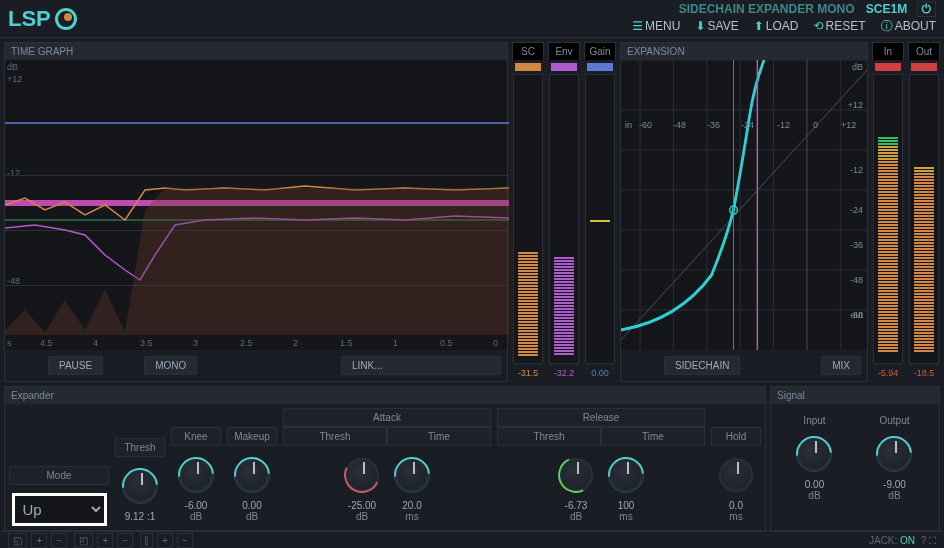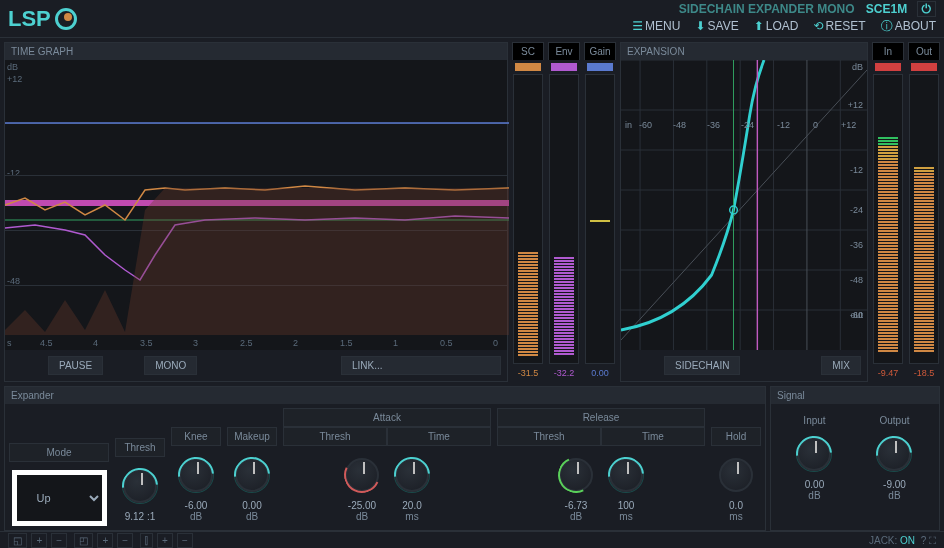--- a/index.html
+++ b/index.html
@@ -59,21 +59,21 @@
 .knobholder { display: flex; }
 .knob-unit { display: flex; flex-direction: column; align-items: center; padding: 4px 8px; }
 .knob { width: 34px; height: 34px; border-radius: 50%; background: radial-gradient(circle at 40% 35%, #2a3038, #1a1d24); border: 2px solid #2a3038; position: relative; margin: 8px 0; }
 .knob::after { content: ''; position: absolute; width: 2px; height: 12px; background: #c0c0c0; left: 16px; top: 2px; transform-origin: 1px 15px; }
 .knob.teal { box-shadow: 0 0 0 1px #1a4a4a; }
 .knob.teal::before { content: ''; position: absolute; top: -3px; left: -3px; right: -3px; bottom: -3px; border-radius: 50%; border: 2px solid #4dd0d0; border-bottom-color: transparent; border-right-color: transparent; transform: rotate(40deg); }
 .knob.red::before { content: ''; position: absolute; top: -3px; left: -3px; right: -3px; bottom: -3px; border-radius: 50%; border: 2px solid #d05a5a; border-top-color: transparent; border-right-color: transparent; transform: rotate(-20deg); }
 .knob.green::before { content: ''; position: absolute; top: -3px; left: -3px; right: -3px; bottom: -3px; border-radius: 50%; border: 2px solid #5ad05a; border-top-color: transparent; border-right-color: transparent; transform: rotate(20deg); }
 .knob-val { font-size: 10px; color: #9aaaba; text-align: center; }
 .knob-unit-lbl { font-size: 10px; color: #7a8a9a; }
-.mode-select { background: #14161a; border: 5px solid #ffffff; color: #9aaaba; padding: 16px; width: 95px; font-size: 11px; margin-top: 8px; }
+.mode-select { background: #14161a; border: 3px solid #ffffff; color: #9aaaba; padding: 4px; width: 95px; font-size: 15px; margin-top: 8px; }
 
 .signal-panel { width: 170px; }
 .signal-body { display: flex; justify-content: space-around; padding: 4px; }
 
 .footer { display: flex; justify-content: space-between; align-items: center; padding: 3px 8px; border-top: 1px solid #2a3038; font-size: 10px; }
 .foot-icons span { margin-right: 4px; color: #5a6a7a; border: 1px solid #2a3038; padding: 1px 4px; }
 .foot-jack { color: #5a6a7a; }
 .foot-jack .on { color: #4dd0d0; }
 
 svg { display: block; }
@@ -361,21 +361,21 @@
             <div class="meter-bar" style="background:#d08844"></div>
             <div class="meter-bar" style="background:#d08844"></div>
             <div class="meter-bar" style="background:#d08844"></div>
             <div class="meter-bar" style="background:#d08844"></div>
             <div class="meter-bar" style="background:#d08844"></div>
             <div class="meter-bar" style="background:#d08844"></div>
             <div class="meter-bar" style="background:#d08844"></div>
             <div class="meter-bar" style="background:#d08844"></div>
         </div>
       </div>
-      <div class="meter-val" style="color:#d05a3a">-9.47</div>
+      <div class="meter-val" style="color:#d05a3a">-5.94</div>
     </div>
     <div class="meter-col">
       <div class="meter-label">Out</div>
       <div class="meter-swatch" style="background:#d04040"></div>
       <div class="meter-body">
         <div class="meter-fill" style="height:195px">
           <div class="meter-bar" style="background:#d0a040"></div>
             <div class="meter-bar" style="background:#d0a040"></div>
             <div class="meter-bar" style="background:#d08844"></div>
             <div class="meter-bar" style="background:#d08844"></div>

